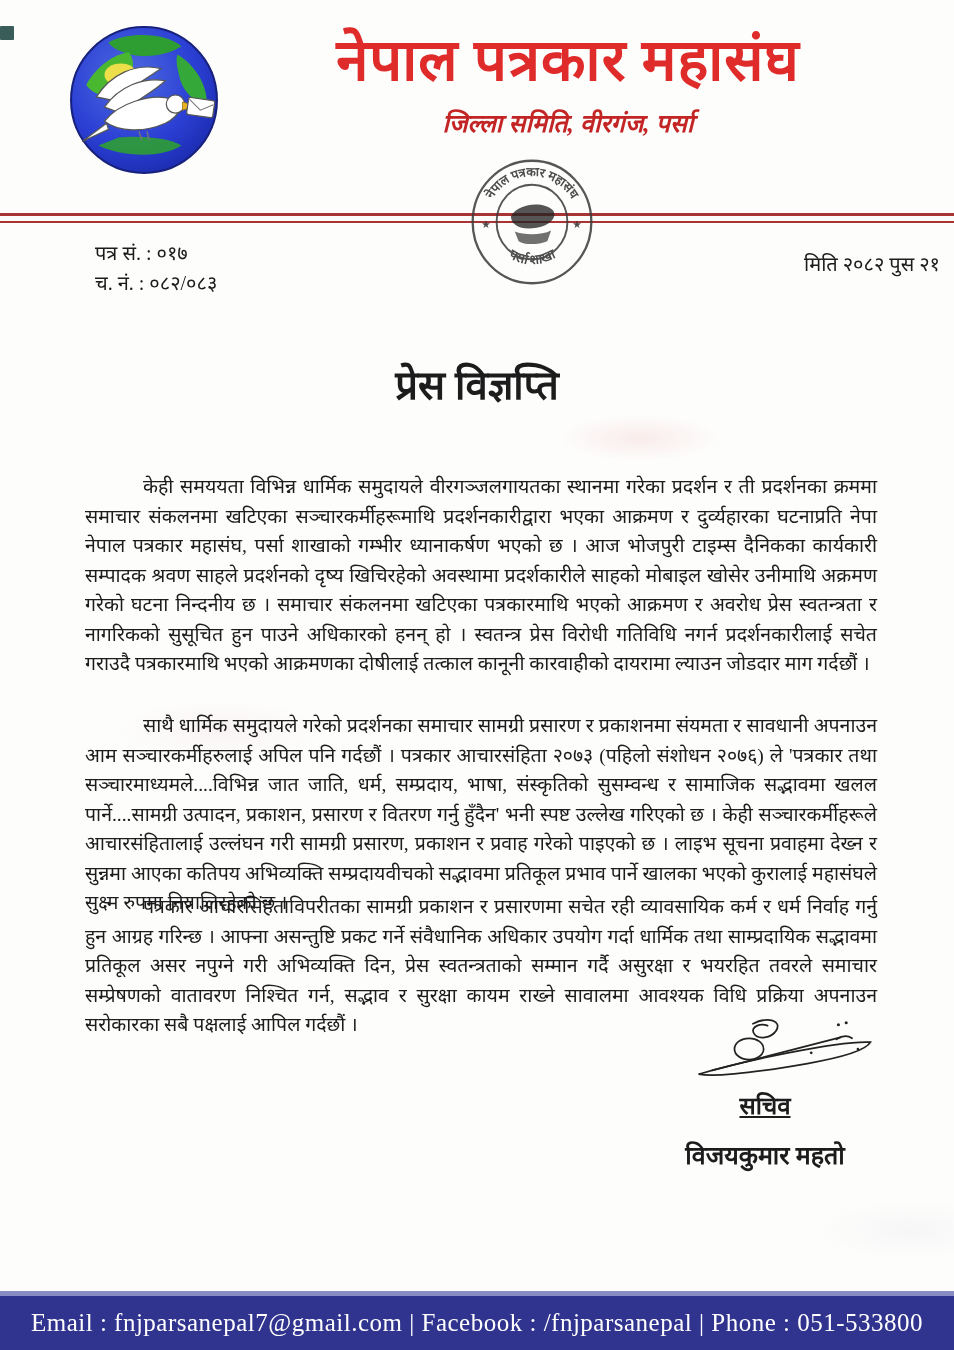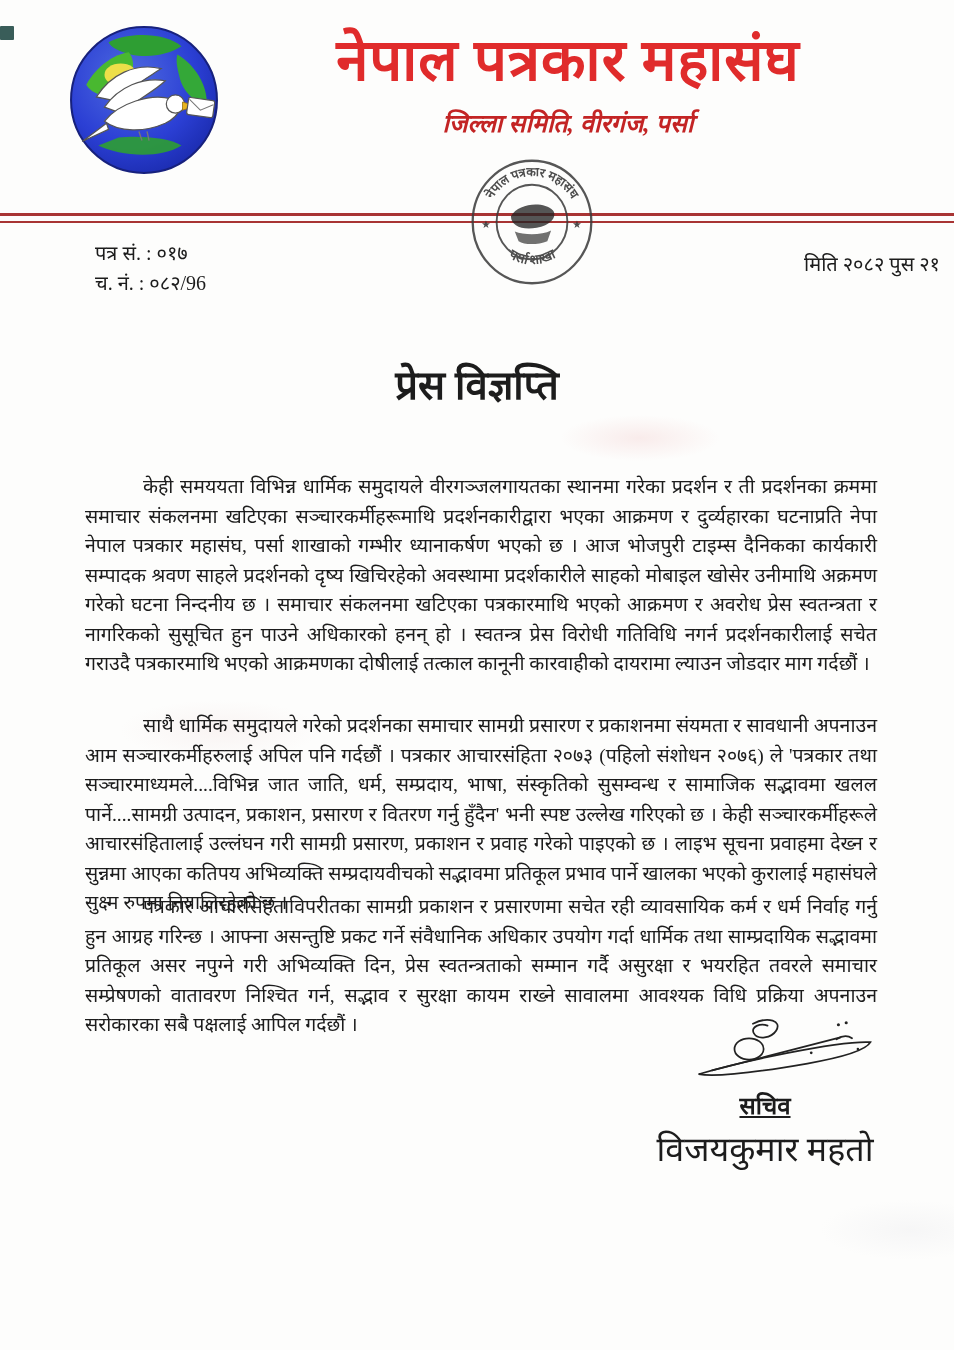--- a/index.html
+++ b/index.html
@@ -55,21 +55,21 @@
     font-size:19.5px;line-height:29.5px;text-align:justify;
     text-indent:58px;
   }
   .para1{top:444px;margin-top:28px;}
   .para2{top:711px;}
   .para3{top:892px;}
   
   .sig-wrap{position:absolute;left:640px;top:1014px;width:250px;text-align:center;}
   .sig-svg{width:200px;height:68px;margin-left:40px;}
   .sig-role{font-size:24px;font-weight:bold;text-decoration:underline;margin-top:2px;}
-  .sig-name{font-size:34px;font-weight:normal;margin-top:4px;}
+  .sig-name{font-size:25px;font-weight:bold;margin-top:16px;}
   
   .footer{
     position:absolute;left:0;bottom:0;width:954px;height:59px;
     background:#31348e;border-top:5px solid #8a8cc4;box-sizing:border-box;
     display:flex;align-items:center;justify-content:center;
   }
   .footer-text{
     color:#ffffff;font-family:"Liberation Serif", serif;
     font-size:25px;letter-spacing:.5px;
   }
@@ -134,21 +134,21 @@
     <text x="17" y="76" font-size="11" fill="#2f2f2f">★</text>
     <text x="112" y="76" font-size="11" fill="#2f2f2f">★</text>
     <g fill="#222">
       <path d="M48,64 C56,50 82,48 92,58 C97,65 88,74 75,76 C60,79 48,74 48,64 Z" opacity=".9"></path>
       <path d="M52,80 C62,84 80,84 90,79 L86,90 C76,94 62,94 56,90 Z" opacity=".75"></path>
     </g>
   </svg>
 
   <div class="meta-left">
     <div>पत्र सं.  :  ०१७</div>
-    <div>च. नं.  :  ०८२/96</div>
+    <div>च. नं.  :  ०८२/०८३</div>
   </div>
   <div class="meta-date">मिति २०८२ पुस २१</div>
 
   <div class="doc-heading">प्रेस विज्ञप्ति</div>
 
   <div class="para para1">केही समययता विभिन्न धार्मिक समुदायले वीरगञ्जलगायतका स्थानमा गरेका प्रदर्शन र ती प्रदर्शनका क्रममा समाचार संकलनमा खटिएका सञ्चारकर्मीहरूमाथि प्रदर्शनकारीद्वारा भएका आक्रमण र दुर्व्यहारका घटनाप्रति नेपा नेपाल पत्रकार महासंघ, पर्सा शाखाको गम्भीर ध्यानाकर्षण भएको छ । आज भोजपुरी टाइम्स दैनिकका कार्यकारी सम्पादक श्रवण साहले प्रदर्शनको दृष्य खिचिरहेको अवस्थामा प्रदर्शकारीले साहको मोबाइल खोसेर उनीमाथि अक्रमण गरेको घटना निन्दनीय छ । समाचार संकलनमा खटिएका पत्रकारमाथि भएको आक्रमण र अवरोध प्रेस स्वतन्त्रता र नागरिकको सुसूचित हुन पाउने अधिकारको हनन् हो । स्वतन्त्र प्रेस विरोधी गतिविधि नगर्न प्रदर्शनकारीलाई सचेत  गराउदै  पत्रकारमाथि भएको आक्रमणका दोषीलाई तत्काल कानूनी कारवाहीको दायरामा ल्याउन जोडदार माग गर्दछौं ।</div>
   <div class="para para2">साथै धार्मिक समुदायले गरेको प्रदर्शनका समाचार सामग्री प्रसारण र प्रकाशनमा संयमता र सावधानी अपनाउन आम सञ्चारकर्मीहरुलाई अपिल पनि गर्दछौं । पत्रकार आचारसंहिता २०७३ (पहिलो संशोधन २०७६) ले 'पत्रकार तथा सञ्चारमाध्यमले....विभिन्न जात जाति, धर्म, सम्प्रदाय, भाषा, संस्कृतिको सुसम्वन्ध र सामाजिक सद्भावमा खलल पार्ने....सामग्री उत्पादन, प्रकाशन, प्रसारण र वितरण गर्नु हुँदैन' भनी स्पष्ट उल्लेख गरिएको छ । केही सञ्चारकर्मीहरूले आचारसंहितालाई उल्लंघन गरी सामग्री प्रसारण, प्रकाशन र प्रवाह गरेको पाइएको छ । लाइभ सूचना प्रवाहमा देख्न र सुन्नमा आएका कतिपय अभिव्यक्ति सम्प्रदायवीचको सद्भावमा प्रतिकूल प्रभाव पार्ने खालका भएको कुरालाई महासंघले सुक्ष्म रुपमा नियालिरहेको छ ।</div>
   <div class="para para3">पत्रकार आचारसिंहताविपरीतका सामग्री प्रकाशन र प्रसारणमा सचेत रही व्यावसायिक कर्म र धर्म निर्वाह गर्नु हुन आग्रह गरिन्छ । आफ्ना असन्तुष्टि प्रकट गर्ने संवैधानिक अधिकार उपयोग गर्दा धार्मिक तथा साम्प्रदायिक सद्भावमा प्रतिकूल असर नपुग्ने गरी अभिव्यक्ति दिन, प्रेस स्वतन्त्रताको सम्मान गर्दै असुरक्षा र भयरहित तवरले समाचार सम्प्रेषणको वातावरण निश्चित गर्न, सद्भाव र सुरक्षा कायम राख्ने सावालमा आवश्यक विधि प्रक्रिया अपनाउन सरोकारका सबै पक्षलाई आपिल गर्दछौं ।</div>
 
   <div class="sig-wrap">
@@ -164,14 +164,17 @@
         <circle cx="150" cy="11" r="1.6"></circle>
           <circle cx="158" cy="9" r="1.6"></circle>
         <circle cx="122" cy="40" r="1.4"></circle>
           <circle cx="170" cy="36" r="1.3"></circle>
       </g>
     </svg>
     <div class="sig-role">सचिव</div>
     <div class="sig-name">विजयकुमार महतो</div>
   </div>
 
+  <div class="footer">
+    <div class="footer-text">Email : fnjparsanepal7@gmail.com | Facebook : /fnjparsanepal | Phone : 051-533800</div>
+  </div>
 
 </div>
 
 </body></html>

